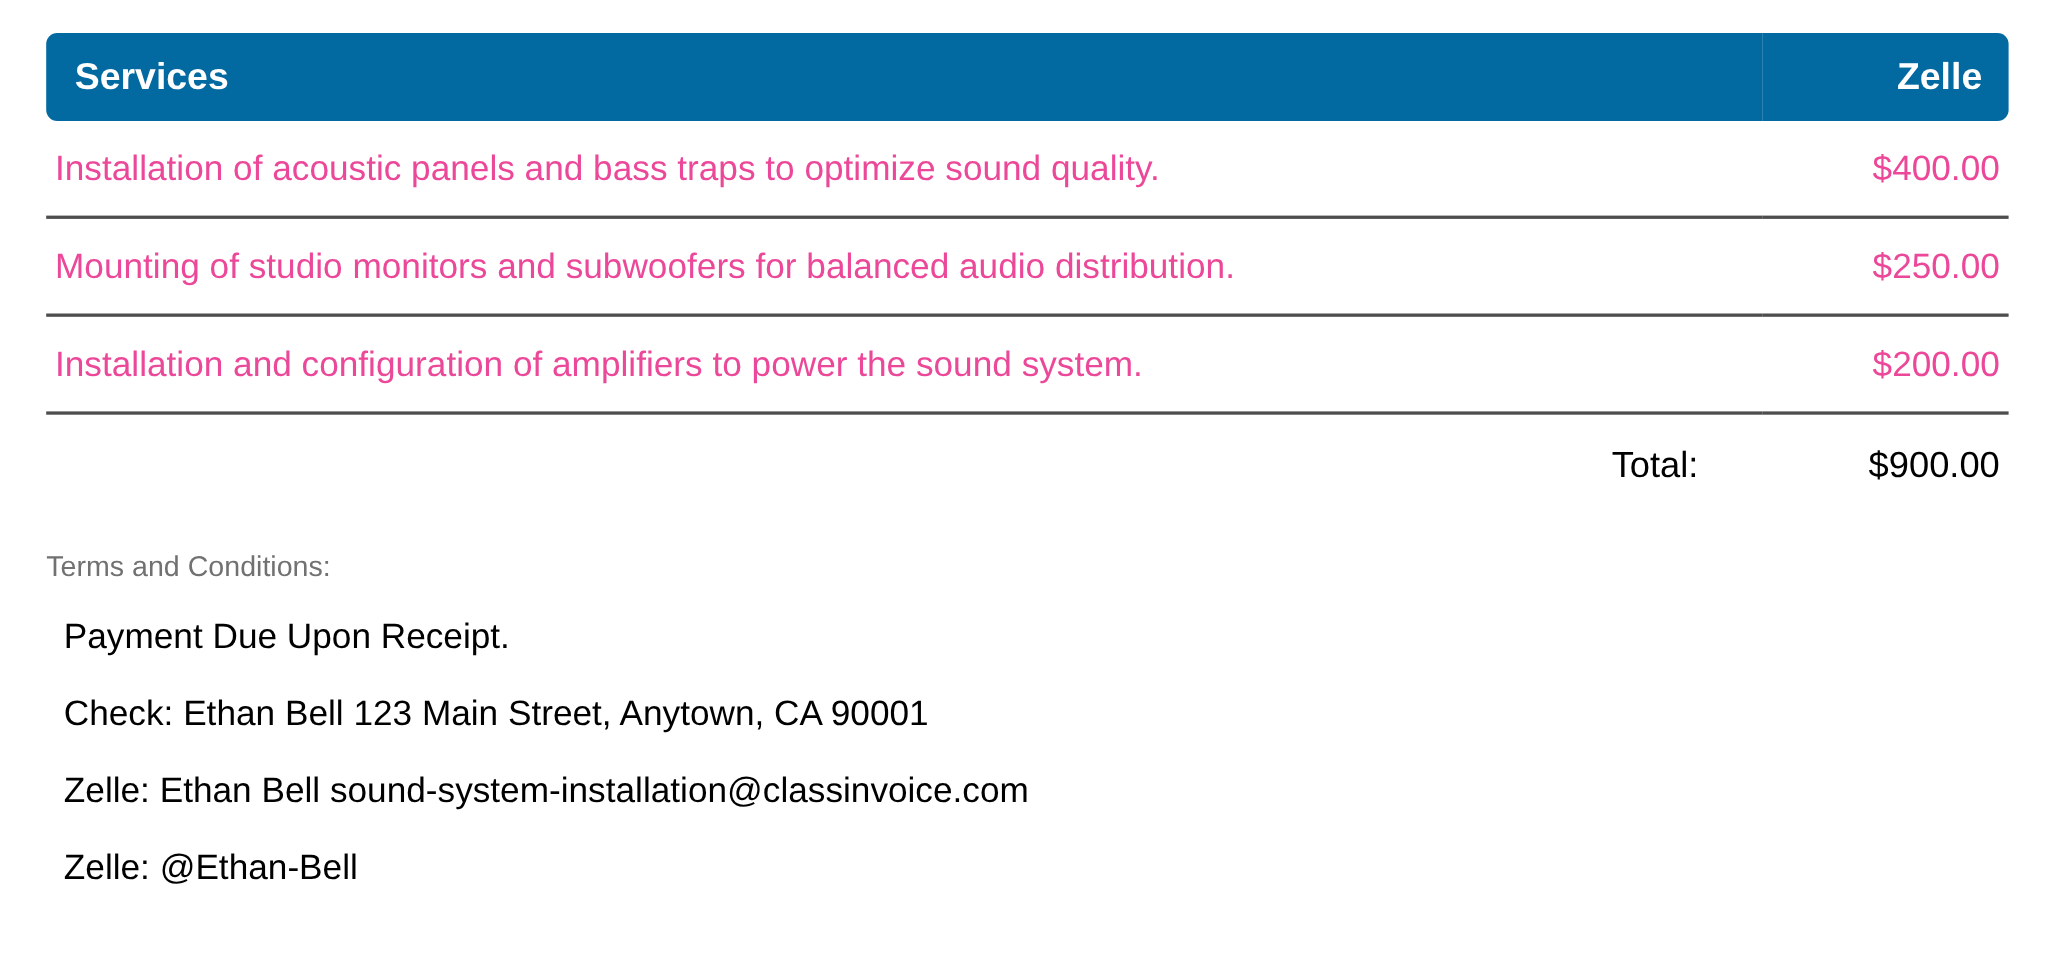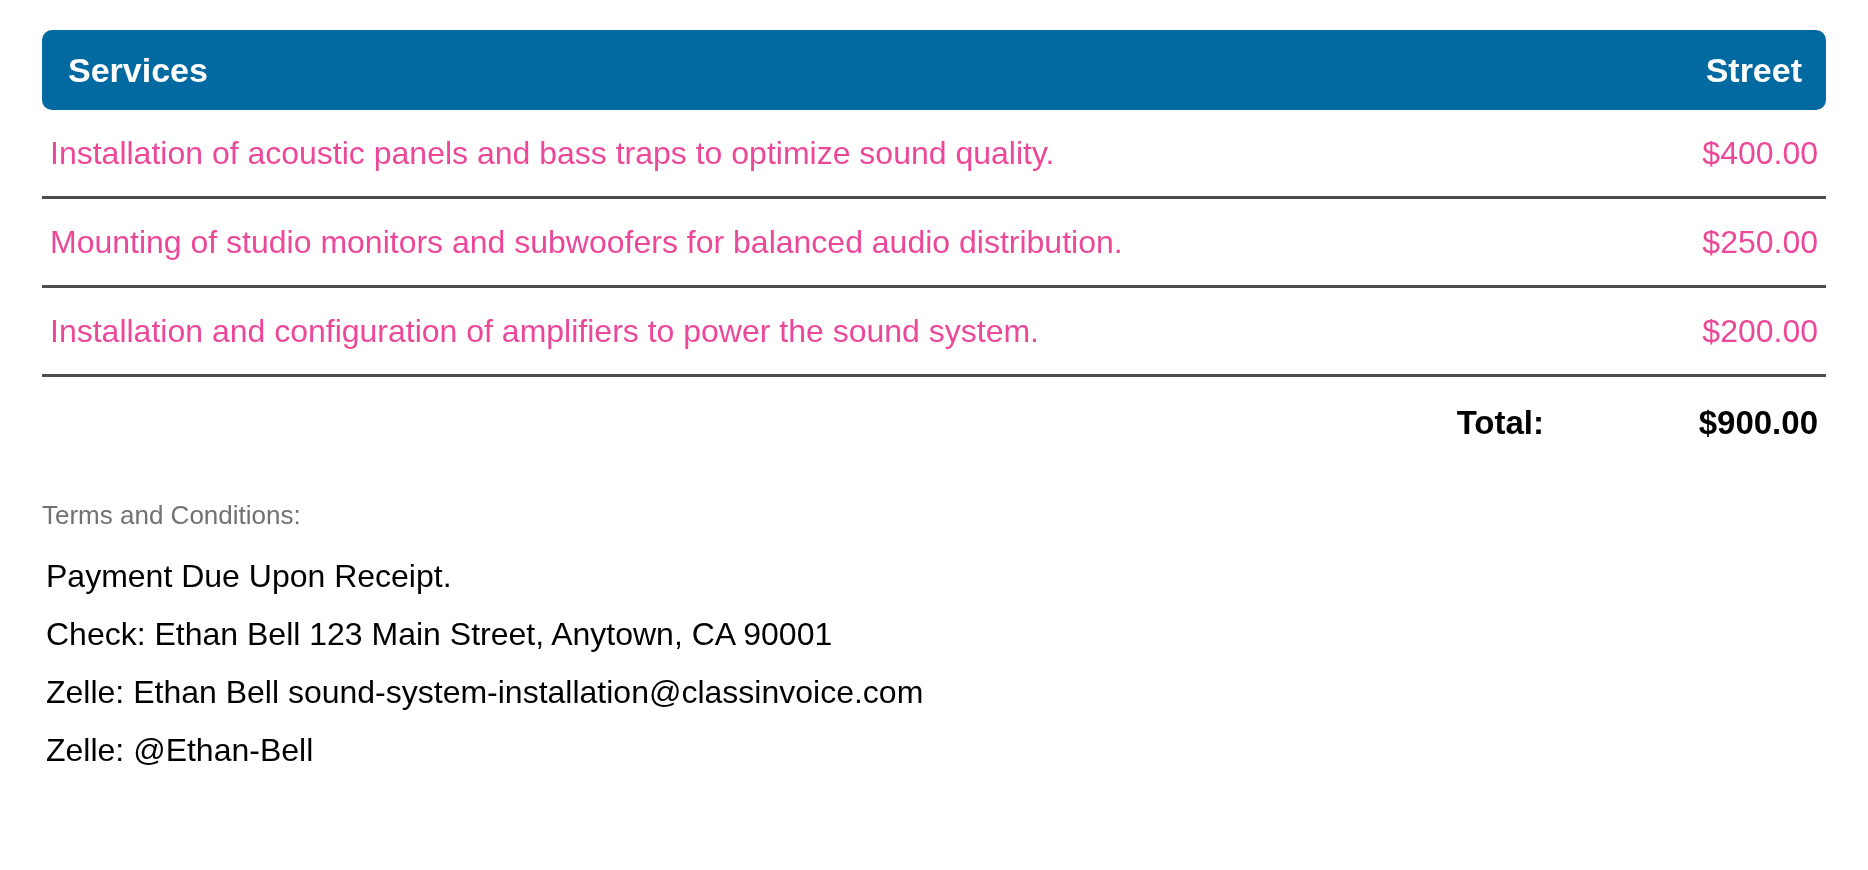--- a/index.html
+++ b/index.html
@@ -50,21 +50,21 @@
     text-align: left;
   }
   td.td-price {
     text-align: right;
     white-space: nowrap;
   }
   tfoot td {
     padding: 26px 0 0 0;
     font-size: 33px;
     line-height: 40px;
-    font-weight: bold;
+    font-weight: normal;
     color: #000000;
   }
   td.total-label {
     text-align: right;
     padding-right: 58px;
   }
   td.total-value {
     text-align: right;
     padding-right: 8px;
     white-space: nowrap;
@@ -75,33 +75,33 @@
   .terms-heading {
     font-size: 26px;
     line-height: 40px;
     color: #717171;
     margin: 0 0 14px 0;
   }
   .terms-line {
     font-size: 32px;
     line-height: 54px;
     color: #000000;
-    margin: 4px;
+    margin: 16px;
   }
 </style>
 </head>
 <body>
 
 <div class="invoice">
 
   <table class="services-table">
     <thead>
       <tr>
         <th class="th-services">Services</th>
-        <th class="th-price">Street</th>
+        <th class="th-price">Zelle</th>
       </tr>
     </thead>
     <tbody id="rows-body">
         <tr>
           <td class="td-service">Installation of acoustic panels and bass traps to optimize sound quality.</td>
           <td class="td-price">$400.00</td>
         </tr>
         <tr>
           <td class="td-service">Mounting of studio monitors and subwoofers for balanced audio distribution.</td>
           <td class="td-price">$250.00</td>

